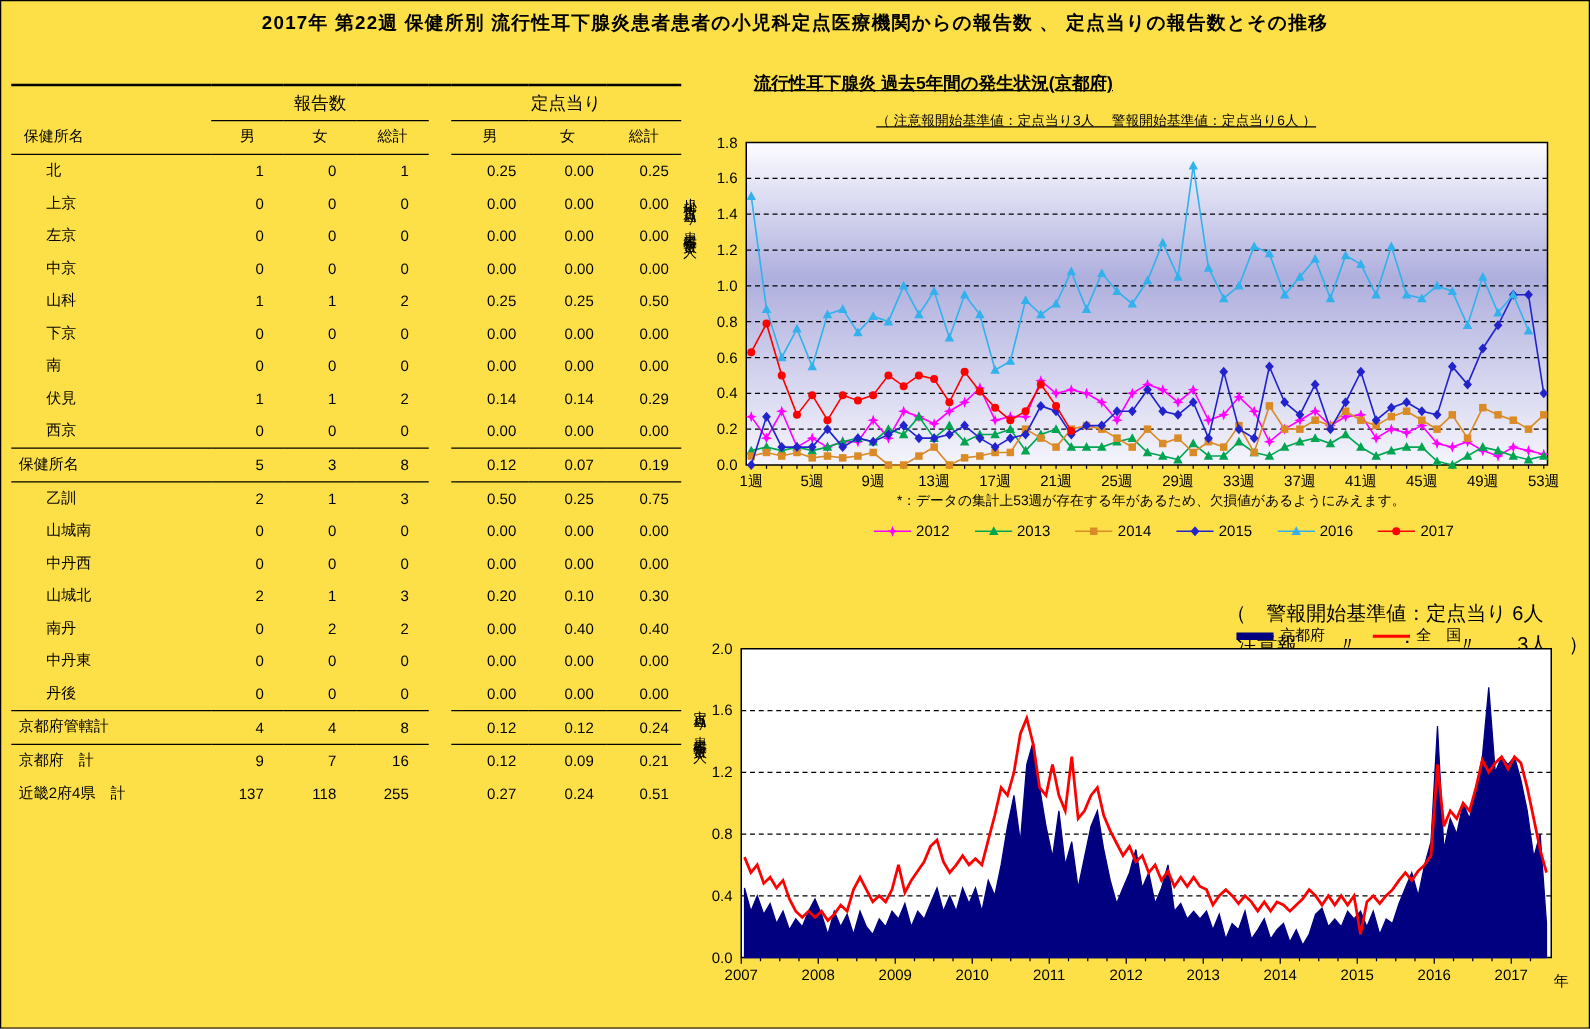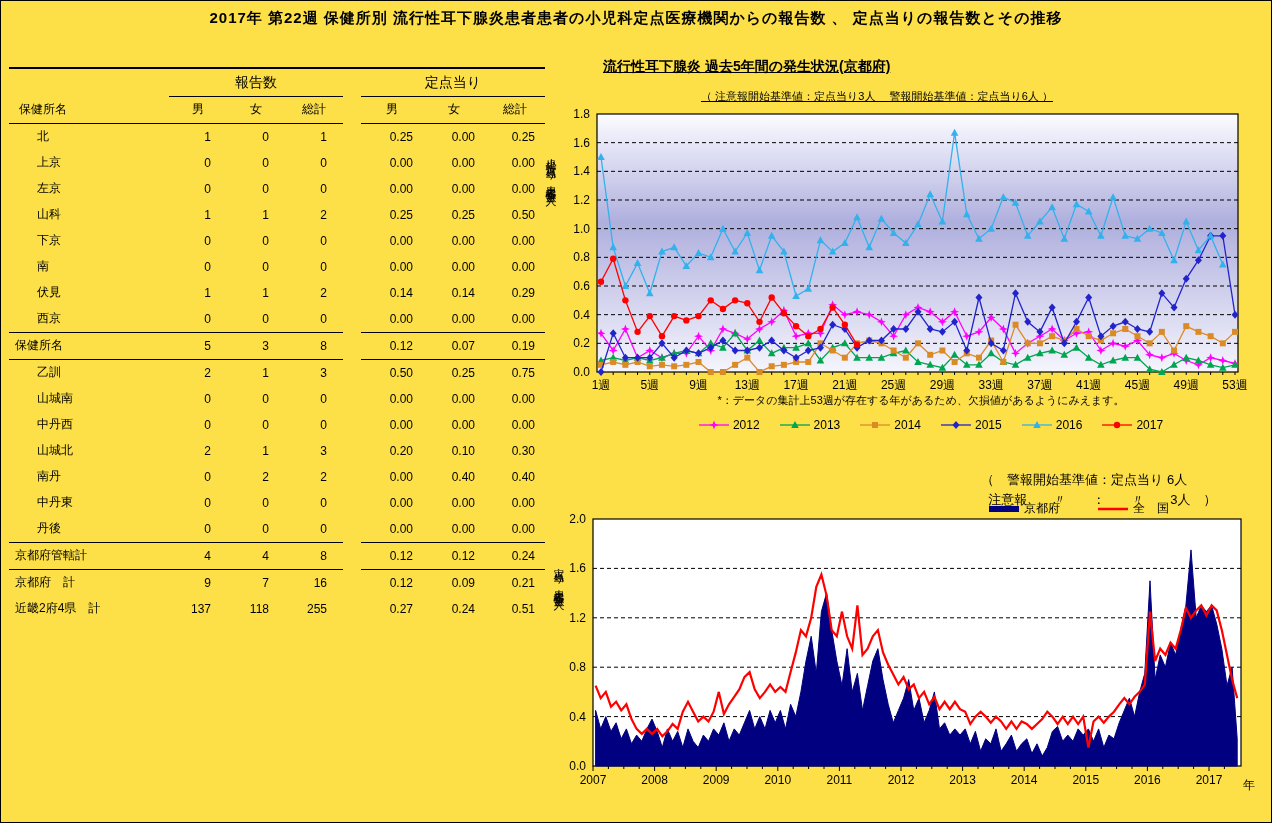--- a/index.html
+++ b/index.html
@@ -26,21 +26,21 @@
   #top-chart-title{left:602px;top:57px;font-size:14px;font-weight:bold;text-decoration:underline;}
   #top-chart-note{left:700px;top:88px;width:548px;text-align:left;font-size:11px;text-decoration:underline;}
   #top-ylabel{left:542px;top:148px;writing-mode:vertical-rl;font-size:11px;letter-spacing:2px;}
   #top-svg{left:540px;top:105px;}
   #top-footnote{left:600px;top:392px;width:640px;text-align:center;font-size:11px;}
   #top-legend{left:620px;top:417px;width:620px;display:flex;justify-content:center;gap:20px;font-size:12px;align-items:center;}
   #top-legend .li{display:flex;align-items:center;gap:4px;}
   #bottom-title-block{left:580px;top:462px;width:380px;text-align:center;}
   #bottom-chart-title{font-size:14px;font-weight:bold;color:#990000;}
   #bottom-chart-subtitle{font-size:11px;margin-top:2px;}
-  #bottom-note{left:980px;top:469px;font-size:13px;line-height:1.55;white-space:pre;}
+  #bottom-note{left:980px;top:479px;font-size:16px;line-height:1.55;white-space:pre;}
   #bottom-legend{left:988px;top:499px;display:flex;gap:38px;font-size:12px;align-items:flex-start;}
   #bottom-legend .li{display:flex;align-items:center;gap:5px;}
   #bottom-ylabel{left:550px;top:558px;writing-mode:vertical-rl;font-size:11px;letter-spacing:2px;}
   #bottom-svg{left:540px;top:505px;}
   #x-unit-label{left:1242px;top:776px;font-size:12px;}
 </style>
 </head>
 <body>
 
 <div id="page">
@@ -82,20 +82,30 @@
           <td class="num">0</td>
           <td class="num">0</td>
           <td class="num">0</td>
           <td class="sp"></td>
           <td class="pnum">0.00</td>
           <td class="pnum">0.00</td>
           <td class="pnum">0.00</td>
         </tr>
         <tr>
           <td class="name">左京</td>
+          <td class="num">0</td>
+          <td class="num">0</td>
+          <td class="num">0</td>
+          <td class="sp"></td>
+          <td class="pnum">0.00</td>
+          <td class="pnum">0.00</td>
+          <td class="pnum">0.00</td>
+        </tr>
+        <tr>
+          <td class="name">中京</td>
           <td class="num">0</td>
           <td class="num">0</td>
           <td class="num">0</td>
           <td class="sp"></td>
           <td class="pnum">0.00</td>
           <td class="pnum">0.00</td>
           <td class="pnum">0.00</td>
         </tr>
         <tr>
           <td class="name">山科</td>

